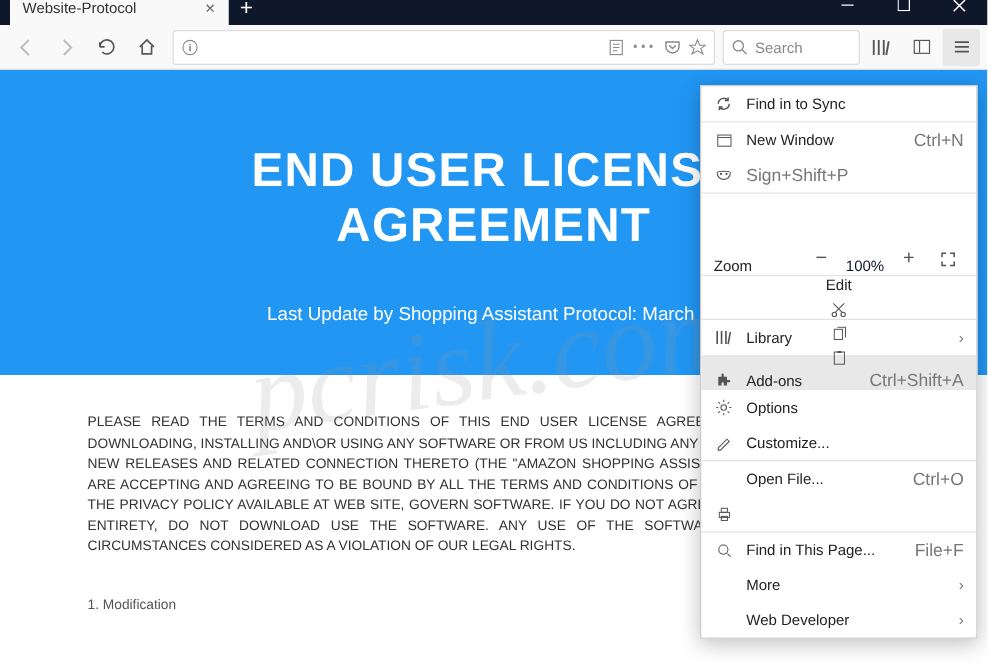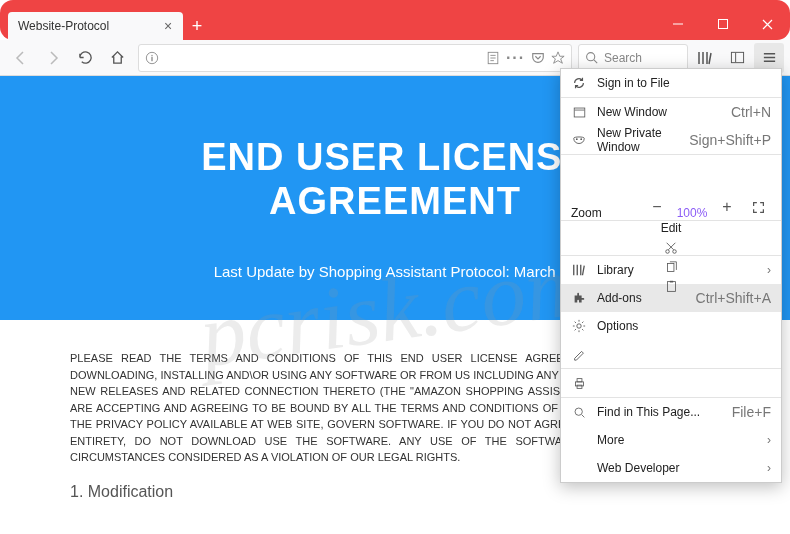--- a/index.html
+++ b/index.html
@@ -1,19 +1,19 @@
 <!DOCTYPE html>
 <html><head>
 <meta charset="utf-8">
 <style>
 * { margin: 0; padding: 0; box-sizing: border-box; font-family: "Segoe UI", Arial, sans-serif; }
 body { width: 790px; height: 534px; overflow: hidden; background: #fff; position: relative; }
 
 
-.titlebar { height: 40px; background: #ef4444; display: flex; align-items: flex-end; border-radius: 13px; }
+.titlebar { height: 20px; background: #0f172a; display: flex; align-items: flex-end; }
 .tab { background: #f9f9fa; height: 28px; margin-left: 8px; display: flex; align-items: center; padding: 0 8px 0 10px; border-radius: 4px 4px 0 0; min-width: 175px; font-size: 12px; color: #333; }
 .tab-title { flex: 1; }
 .tab-close { width: 14px; height: 14px; display: flex; align-items: center; justify-content: center; color: #666; font-size: 14px; }
 .newtab { width: 28px; height: 28px; display: flex; align-items: center; justify-content: center; color: #fff; font-size: 18px; }
 .win-controls { margin-left: auto; display: flex; height: 32px; }
 .win-btn { width: 45px; display: flex; align-items: center; justify-content: center; color: #fff; }
 
 
 .toolbar { height: 36px; background: #f9f9fa; border-bottom: 1px solid #ddd; display: flex; align-items: center; padding: 0 6px; gap: 2px; }
 .tbtn { width: 30px; height: 30px; display: flex; align-items: center; justify-content: center; color: #555; border-radius: 3px; }
@@ -21,38 +21,38 @@
 .urlbar { flex: 1; height: 28px; border: 1px solid #ddd; border-radius: 3px; background: #fff; display: flex; align-items: center; padding: 0 6px; margin: 0 4px; gap: 6px; color: #888; }
 .urlbar-spacer { flex: 1; }
 .searchbar { width: 110px; height: 28px; border: 1px solid #ddd; border-radius: 3px; background: #fff; display: flex; align-items: center; padding: 0 6px; gap: 6px; color: #888; font-size: 12px; }
 
 
 .content { height: 466px; overflow: hidden; position: relative; }
 .hero { background: #2196f3; color: #fff; text-align: center; padding: 60px 20px 40px; }
 .hero h1 { font-size: 38px; font-weight: 700; letter-spacing: 1px; line-height: 1.15; }
 .hero .subtitle { margin-top: 40px; font-size: 15px; }
 .body-text { padding: 30px 70px; font-size: 11px; color: #333; text-align: justify; line-height: 1.5; }
-.section-title { margin-top: 14px; font-size: 16px; color: #555; }
+.section-title { margin-top: 30px; font-size: 11px; color: #555; }
 
 
 .watermark { position: absolute; top: 50%; left: 50%; transform: translate(-50%, -50%) rotate(-8deg); font-size: 90px; font-style: italic; color: rgba(150,150,150,0.18); pointer-events: none; white-space: nowrap; font-family: Georgia, serif; }
 
 
 .menu { position: absolute; top: 68px; right: 8px; width: 222px; background: #fff; border: 1px solid #ccc; box-shadow: 0 4px 16px rgba(0,0,0,.25); font-size: 12px; color: #222; }
 .menu-row { display: flex; align-items: center; height: 28px; padding: 0 10px; gap: 10px; }
-.menu-row.hover { background: #e8e8e8; }
+.menu-row.hover { background: #e8e8e8; align-items: flex-end; }
 .menu-row .mi-label { flex: 1; }
 .menu-row .shortcut { color: #777; font-size: 14px; }
 .menu-row .chev { color: #777; }
 .menu-sep { height: 1px; background: #e3e3e3; }
 .menu-icon { width: 16px; height: 16px; display: flex; align-items: center; justify-content: center; color: #555; flex-shrink: 0; }
 .zoom-row { display: flex; align-items: flex-end; height: 34px; padding: 0 10px; gap: 5px; margin-top: 31px; }
 .zoom-row .zlabel { flex: 1; font-size: 12px; }
 .zoom-btn { width: 26px; height: 26px; border: none; background: none; display: flex; align-items: center; justify-content: center; color: #555; font-size: 16px; }
-.zoom-val { font-size: 12px; color: #8b5cf6; min-width: 34px; text-align: center; }
+.zoom-val { font-size: 12px; color: #0f172a; min-width: 34px; text-align: center; }
 .edit-row { display: flex; align-items: center; height: 34px; padding: 0 10px; gap: 6px; flex-direction: column; }
 .edit-row .elabel { flex: 1; font-size: 12px; }
 .edit-btn { width: 30px; height: 26px; display: flex; align-items: center; justify-content: center; color: #555; }
 
 svg { display: block; }
 </style>
 </head>
 <body>
 
 <div class="titlebar">
@@ -170,42 +170,41 @@
   <div class="watermark">pcrisk.com</div>
 </div>
 
 <div class="menu">
   <div class="menu-row">
     <span class="menu-icon">
         <svg width="14" height="14" viewBox="0 0 16 16">
           <path d="M3 8a5 5 0 0 1 9-3M13 8a5 5 0 0 1-9 3M12 2v3h-3M4 14v-3h3" fill="none" stroke="currentColor" stroke-width="1.3"></path>
         </svg>
       </span>
-    <span class="mi-label">Sign in to File</span>
+    <span class="mi-label">Find in to Sync</span>
   </div>
   <div class="menu-sep"></div>
   <div class="menu-row">
     <span class="menu-icon">
         <svg width="13" height="13" viewBox="0 0 16 16">
           <rect x="1.5" y="2.5" width="13" height="11" fill="none" stroke="currentColor"></rect>
           <path d="M2 5h12" stroke="currentColor"></path>
         </svg>
       </span>
     <span class="mi-label">New Window</span>
     <span class="shortcut">Ctrl+N</span>
   </div>
   <div class="menu-row">
     <span class="menu-icon">
         <svg width="14" height="14" viewBox="0 0 16 16">
           <path d="M2 6c0-2 12-2 12 0 0 4-3 6-6 6s-6-2-6-6z" fill="none" stroke="currentColor"></path>
           <circle cx="5.5" cy="7" r="1" fill="currentColor"></circle>
           <circle cx="10.5" cy="7" r="1" fill="currentColor"></circle>
         </svg>
       </span>
-    <span class="mi-label">New Private Window</span>
     <span class="shortcut">Sign+Shift+P</span>
   </div>
   <div class="menu-sep"></div>
   <div class="zoom-row">
     <span class="zlabel">Zoom</span>
     <button class="zoom-btn">−</button>
     <span class="zoom-val">100%</span>
     <button class="zoom-btn">+</button>
     <button class="zoom-btn">
         <svg width="13" height="13" viewBox="0 0 16 16">
@@ -263,22 +262,28 @@
         </svg>
       </span>
     <span class="mi-label">Options</span>
   </div>
   <div class="menu-row">
     <span class="menu-icon">
         <svg width="14" height="14" viewBox="0 0 16 16">
           <path d="M3 13l8-8 2 2-8 8H3v-2z" fill="none" stroke="currentColor"></path>
         </svg>
       </span>
-  </div>
-  <div class="menu-sep"></div>
+    <span class="mi-label">Customize...</span>
+  </div>
+  <div class="menu-sep"></div>
+  <div class="menu-row">
+    <span class="menu-icon"></span>
+    <span class="mi-label">Open File...</span>
+    <span class="shortcut">Ctrl+O</span>
+  </div>
   <div class="menu-row">
     <span class="menu-icon">
         <svg width="13" height="13" viewBox="0 0 16 16">
           <rect x="3" y="6" width="10" height="5" fill="none" stroke="currentColor"></rect>
           <rect x="5" y="2" width="6" height="4" fill="none" stroke="currentColor"></rect>
           <rect x="5" y="10" width="6" height="4" fill="none" stroke="currentColor"></rect>
         </svg>
       </span>
   </div>
   <div class="menu-sep"></div>

